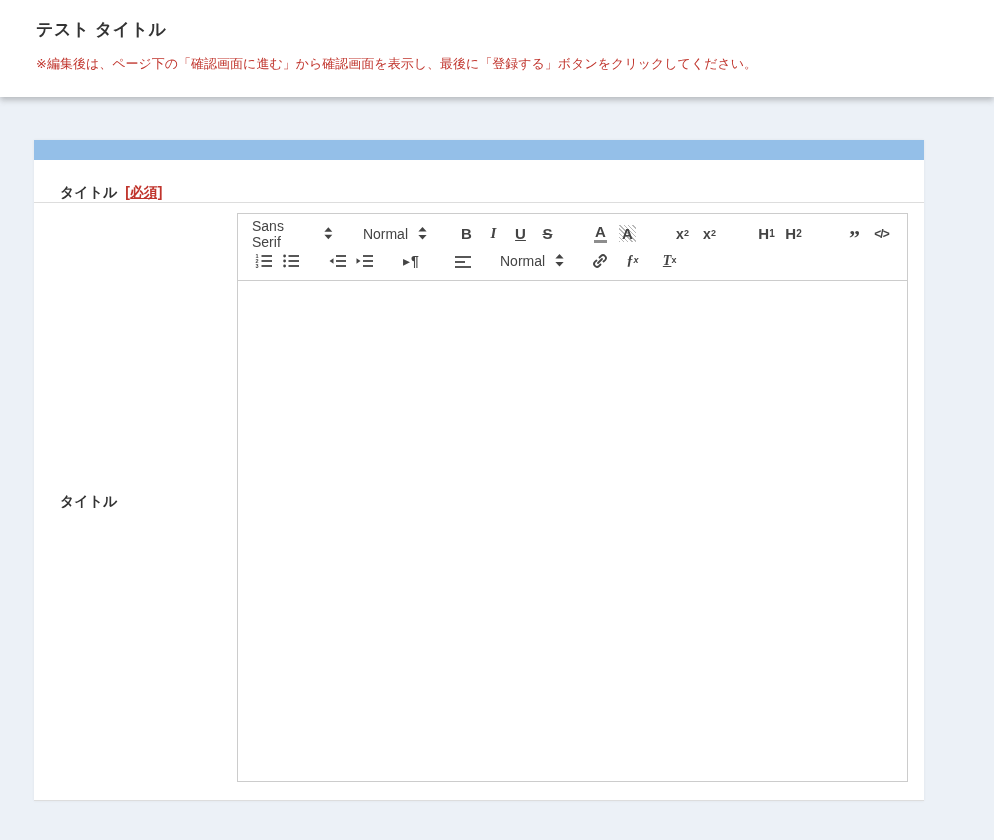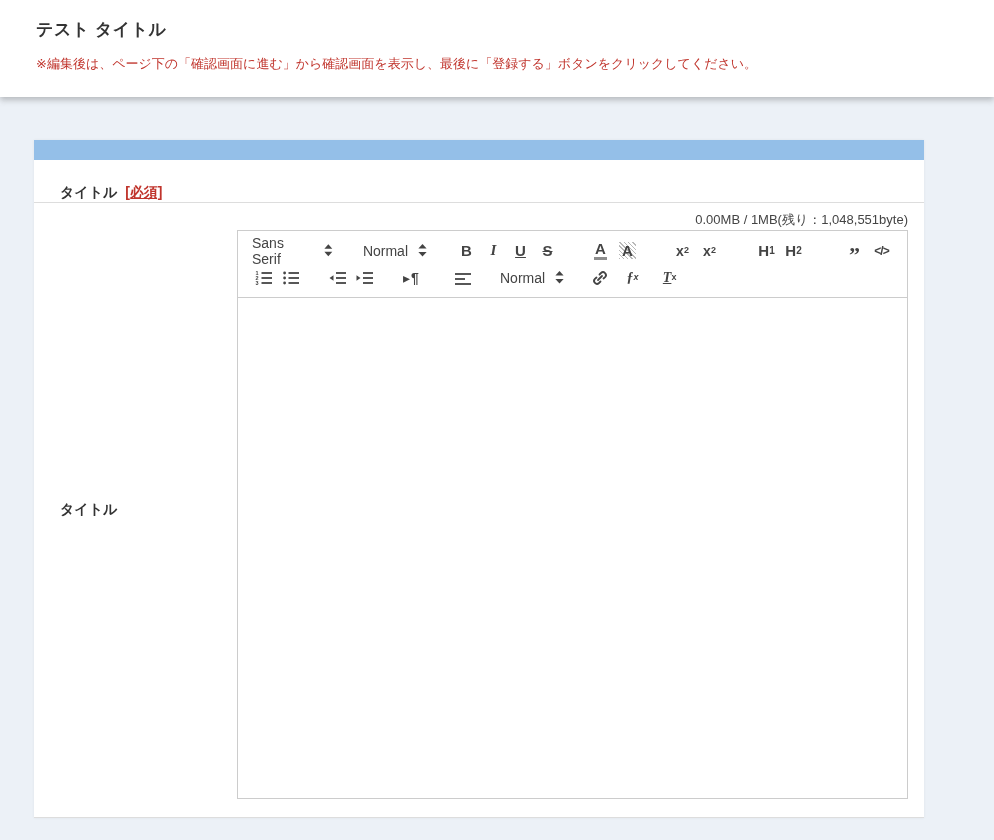--- a/index.html
+++ b/index.html
@@ -103,21 +103,20 @@
       <span>タイトル</span>
       <span class="required">[必須]</span>
     </div>
   </section>
 
   <section class="form-row row-content">
     <div class="label-cell v-center">
       <span>タイトル</span>
     </div>
     <div class="value-cell">
-      <div class="counter">0.00MB / 1MB(残り：1,048,551byte)</div>
 
       <div class="editor">
         <div class="toolbar">
 
           <div class="tb-row">
             <div class="grp" style="margin-right:26px;">
               <span class="picker">
                 <span class="pick-label">Sans Serif</span>
                 <svg width="9" height="13" viewBox="0 0 9 13">
                     <polygon points="4.5,0 8.6,4.6 0.4,4.6" fill="#444"></polygon>

